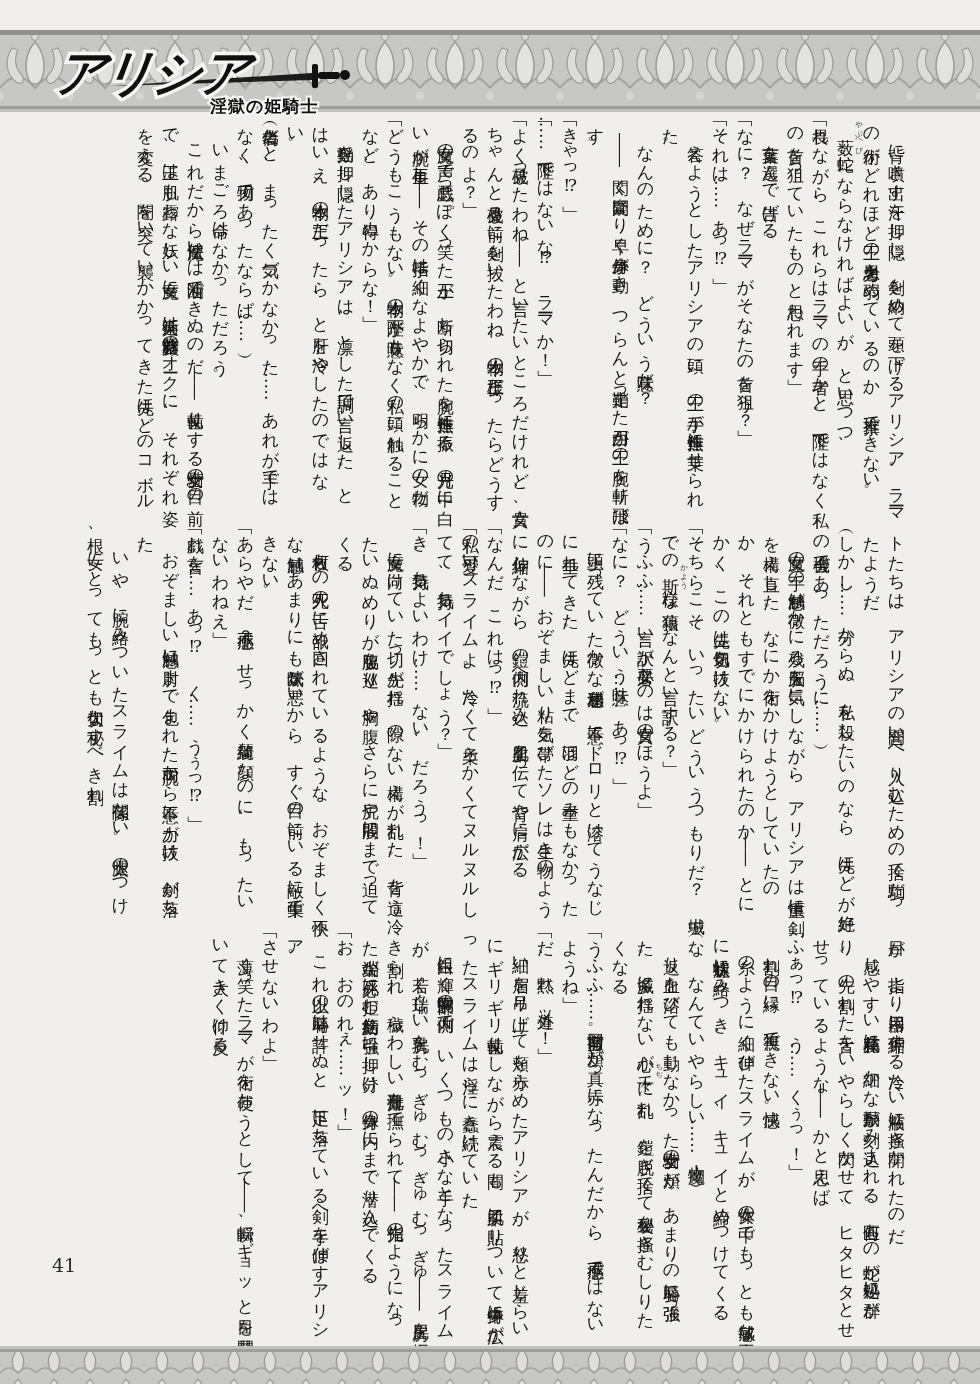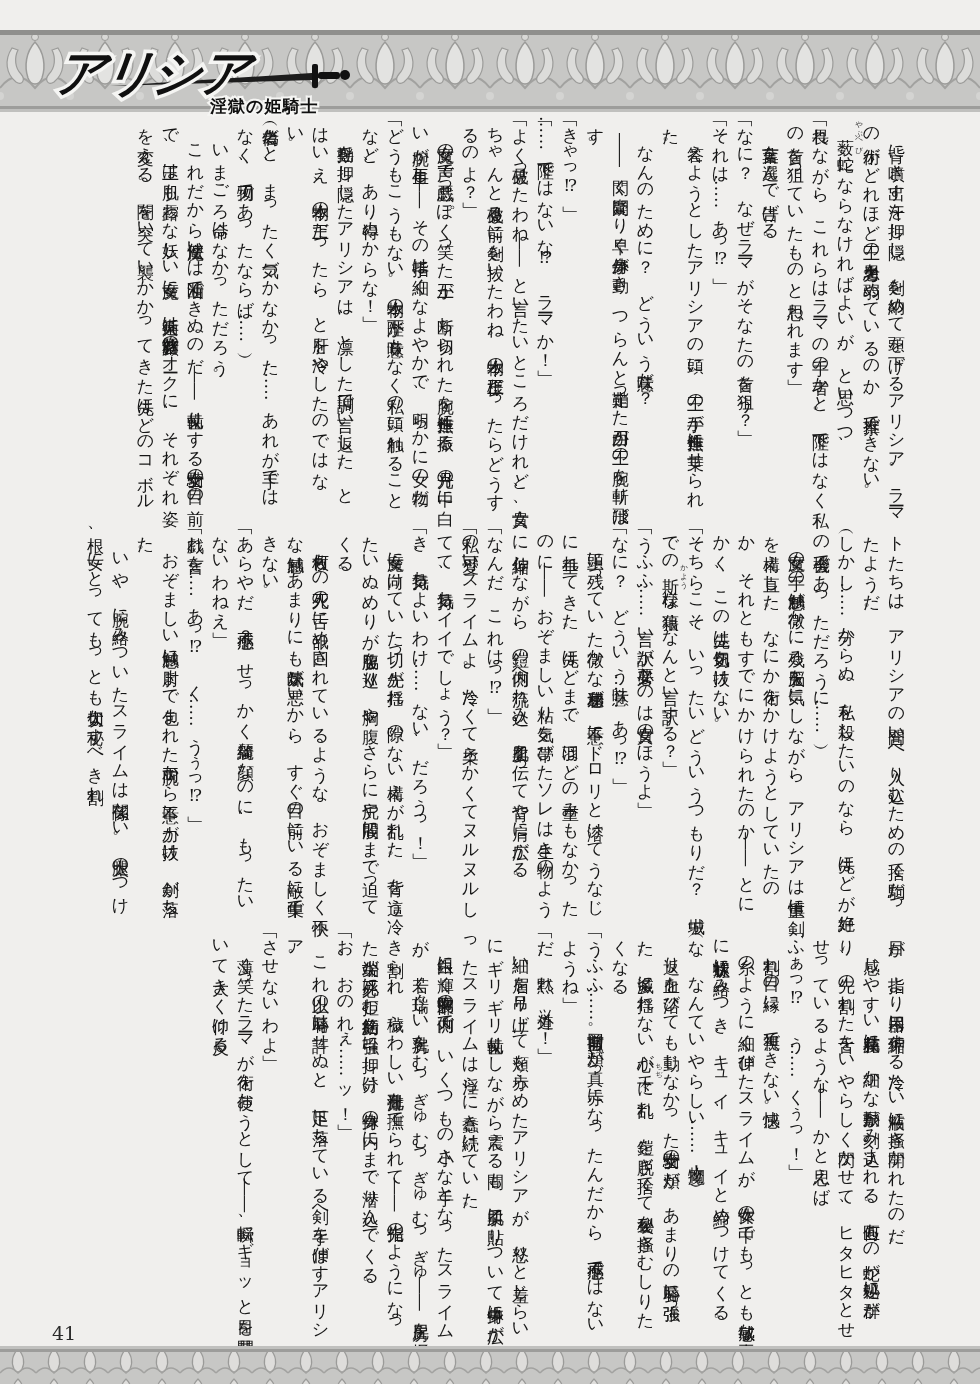--- a/index.html
+++ b/index.html
@@ -25,21 +25,21 @@
     letter-spacing:0px;
     color:#161616;
     text-align:start;
   }
   .text-block p{margin:0;padding:0;}
   .block-1{top:116px;height:400px;}
   .block-2{top:524px;height:394px;}
   .block-3{top:928px;height:406px;}
   ruby rt{font-size:7.5px;letter-spacing:0;color:#333;}
   .page-number{
-    position:absolute;left:52px;top:1322px;
+    position:absolute;left:52px;top:1254px;
     font-size:19px;color:#2a2a2a;
     font-family:"DejaVu Serif","Liberation Serif",serif;
   }
   .logo-title-text{
     font-family:"DejaVu Sans","Liberation Sans",sans-serif;
     font-weight:bold;font-style:italic;
   }
   .logo-sub-text{
     font-family:"DejaVu Serif","Liberation Serif",serif;
     font-weight:bold;

